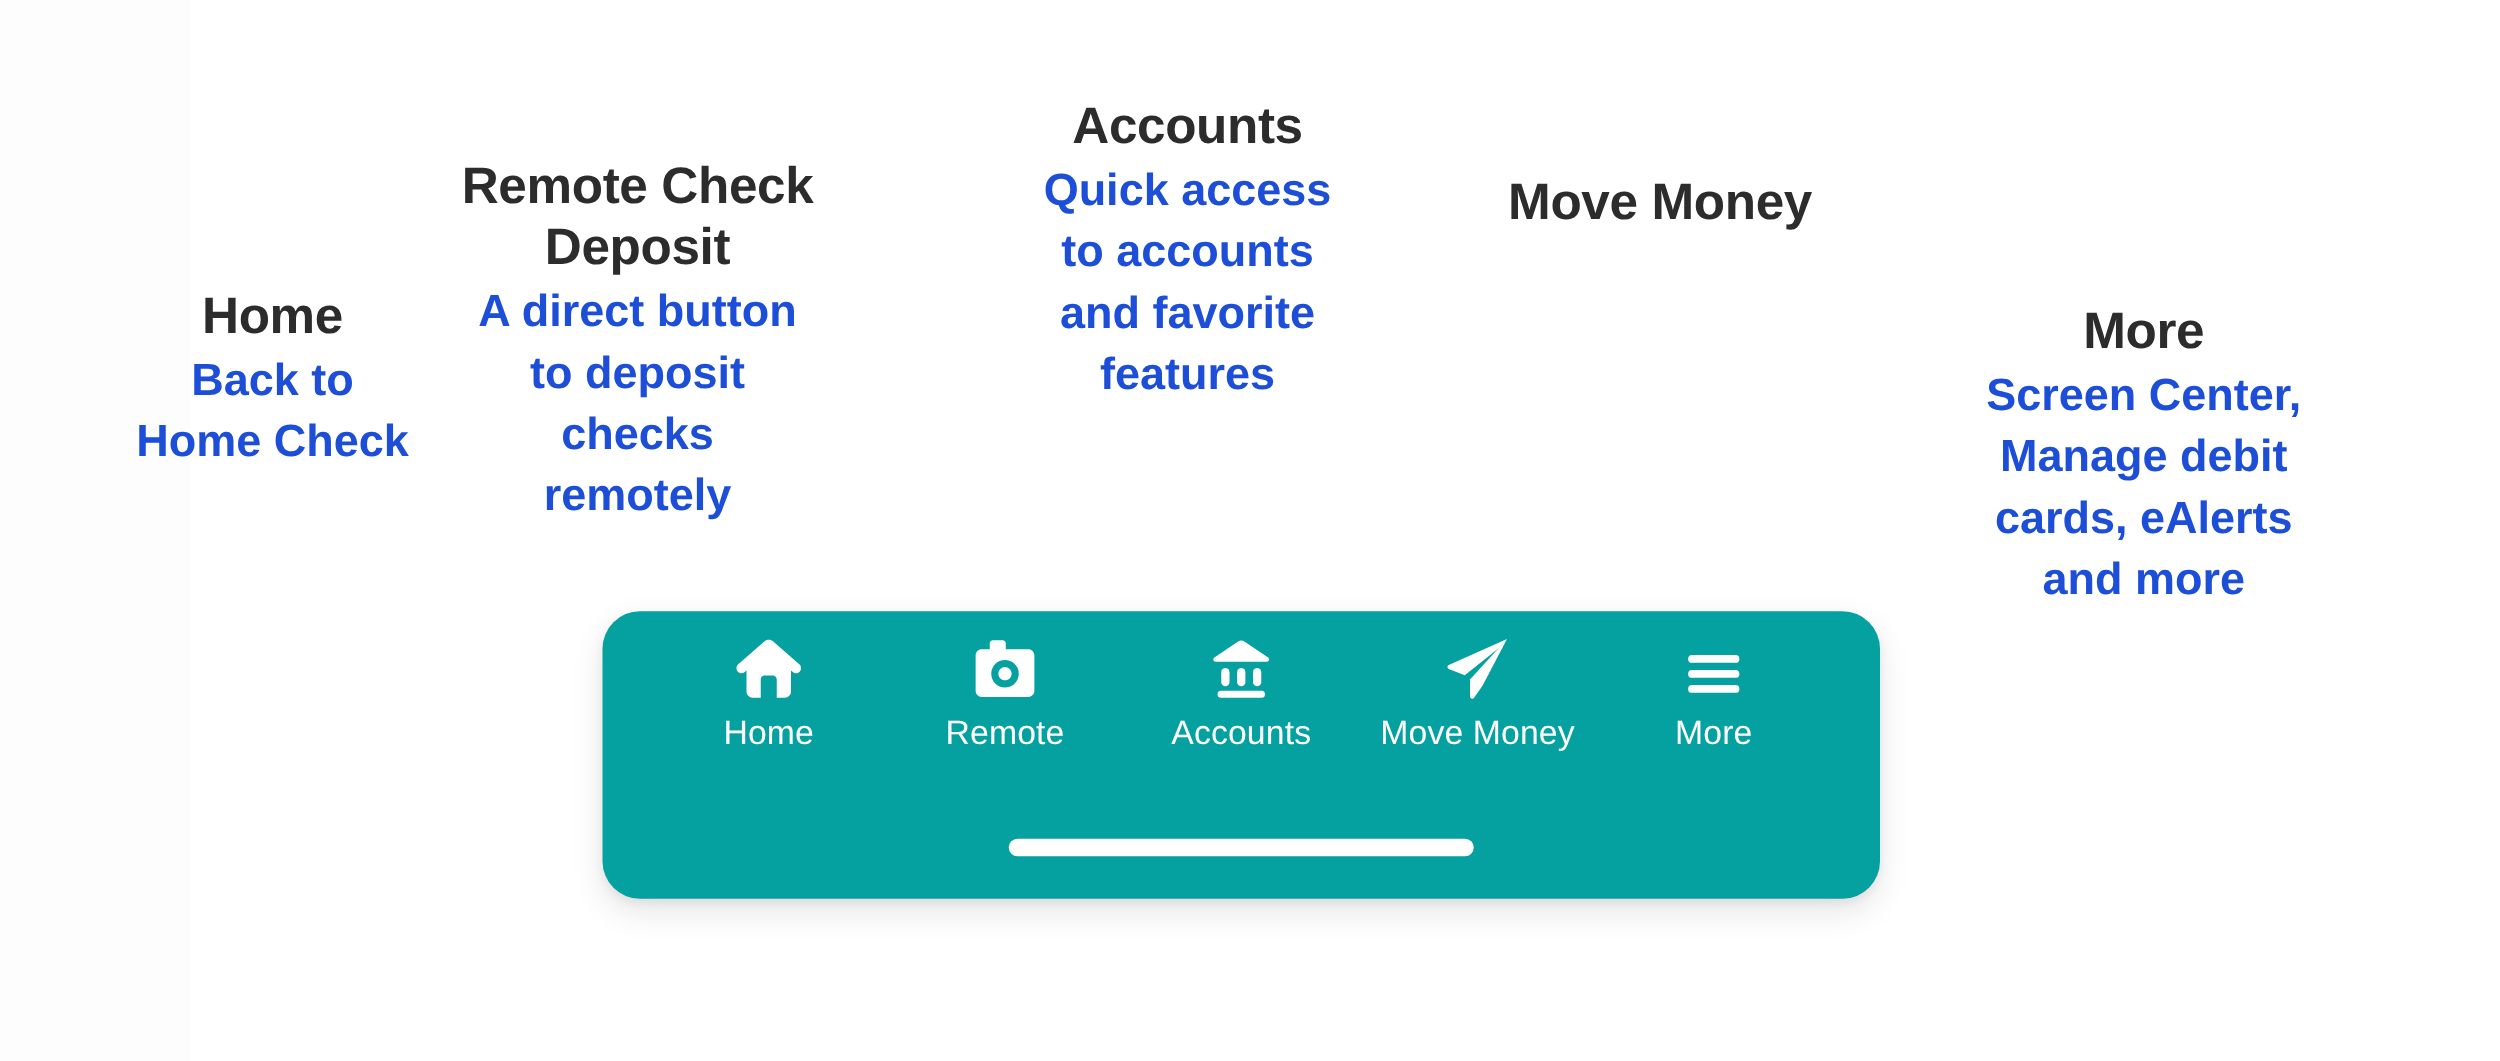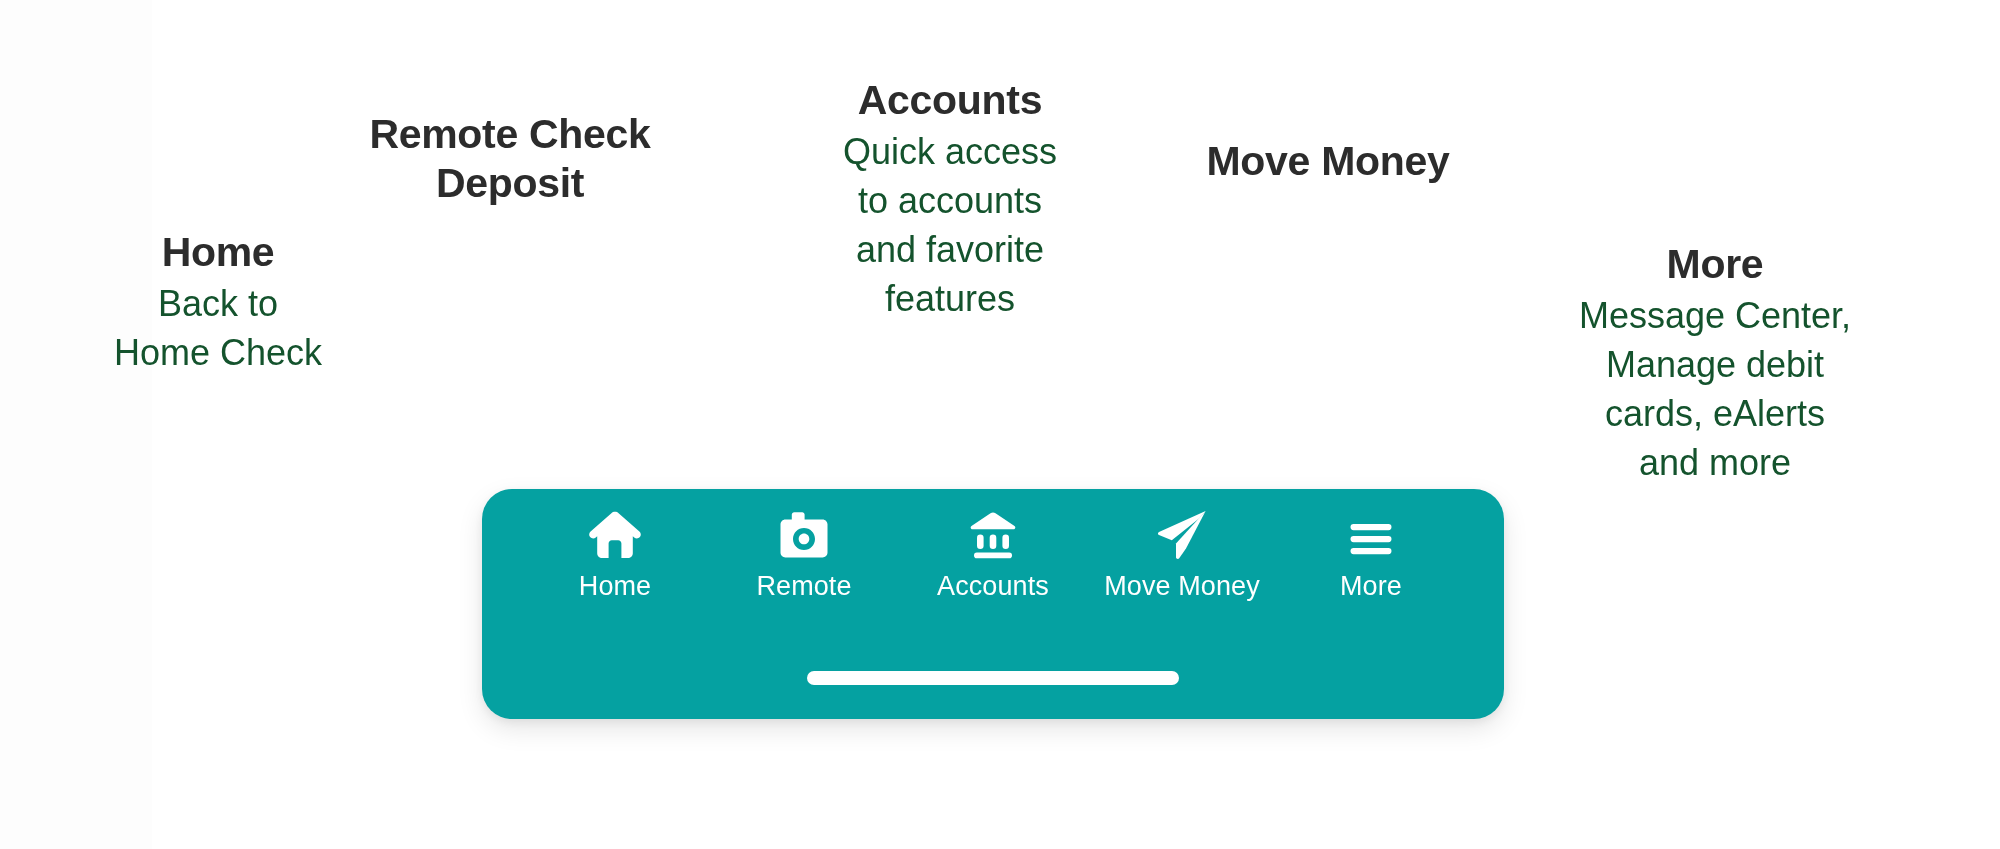--- a/index.html
+++ b/index.html
@@ -38,30 +38,30 @@
   }
   .callout .c-title {
     font-weight: bold;
     font-size: 41px;
     line-height: 49px;
     color: #2c2c2c;
     letter-spacing: -0.3px;
     margin: 0 0 2px 0;
   }
   .callout .c-desc {
-    font-weight: 400;
+    font-weight: 700;
     font-size: 36px;
     line-height: 49px;
-    color: #14532d;
+    color: #1d4ed8;
     margin: 0;
     white-space: pre-line;
   }
 
   #callout-home      { left: 58px;   top: 228px;  width: 320px; }
-  #callout-deposit   { left: 340px;  top: 110px;  width: 340px; }
+  #callout-deposit   { left: 340px;  top: 124px;  width: 340px; }
   #callout-accounts  { left: 805px;  top: 76px;   width: 290px; }
   #callout-movemoney { left: 1148px; top: 137px;  width: 360px; }
   #callout-more      { left: 1540px; top: 240px;  width: 350px; }
 
   
   #nav-card {
     position: absolute;
     left: 482px;
     top: 489px;
     width: 1022px;
@@ -122,37 +122,41 @@
   <div class="bg-edge"></div>
 
   <div class="callout" id="callout-home">
     <div class="c-title">Home</div>
     <div class="c-desc">Back to
 Home Check</div>
   </div>
 
   <div class="callout" id="callout-deposit">
     <div class="c-title">Remote Check Deposit</div>
+    <div class="c-desc">A direct button
+to deposit
+checks
+remotely</div>
   </div>
 
   <div class="callout" id="callout-accounts">
     <div class="c-title">Accounts</div>
     <div class="c-desc">Quick access
 to accounts
 and favorite
 features</div>
   </div>
 
   <div class="callout" id="callout-movemoney">
     <div class="c-title">Move Money</div>
   </div>
 
   <div class="callout" id="callout-more">
     <div class="c-title">More</div>
-    <div class="c-desc">Message Center,
+    <div class="c-desc">Screen Center,
 Manage debit
 cards, eAlerts
 and more</div>
   </div>
 
   <div id="nav-card">
 
     <div id="nav-items">
 
       <div class="nav-item">

